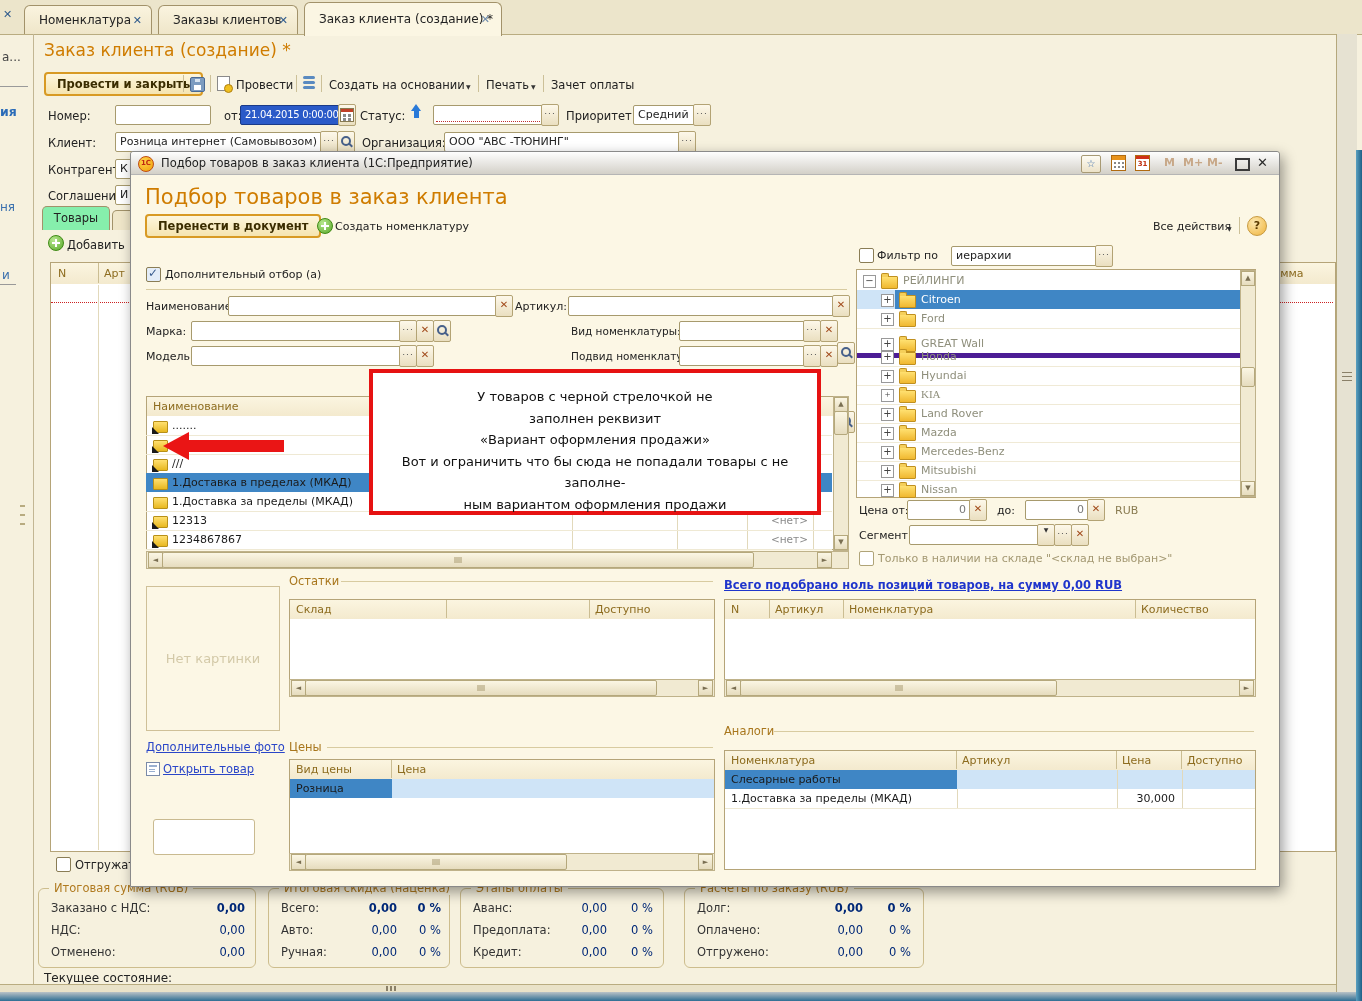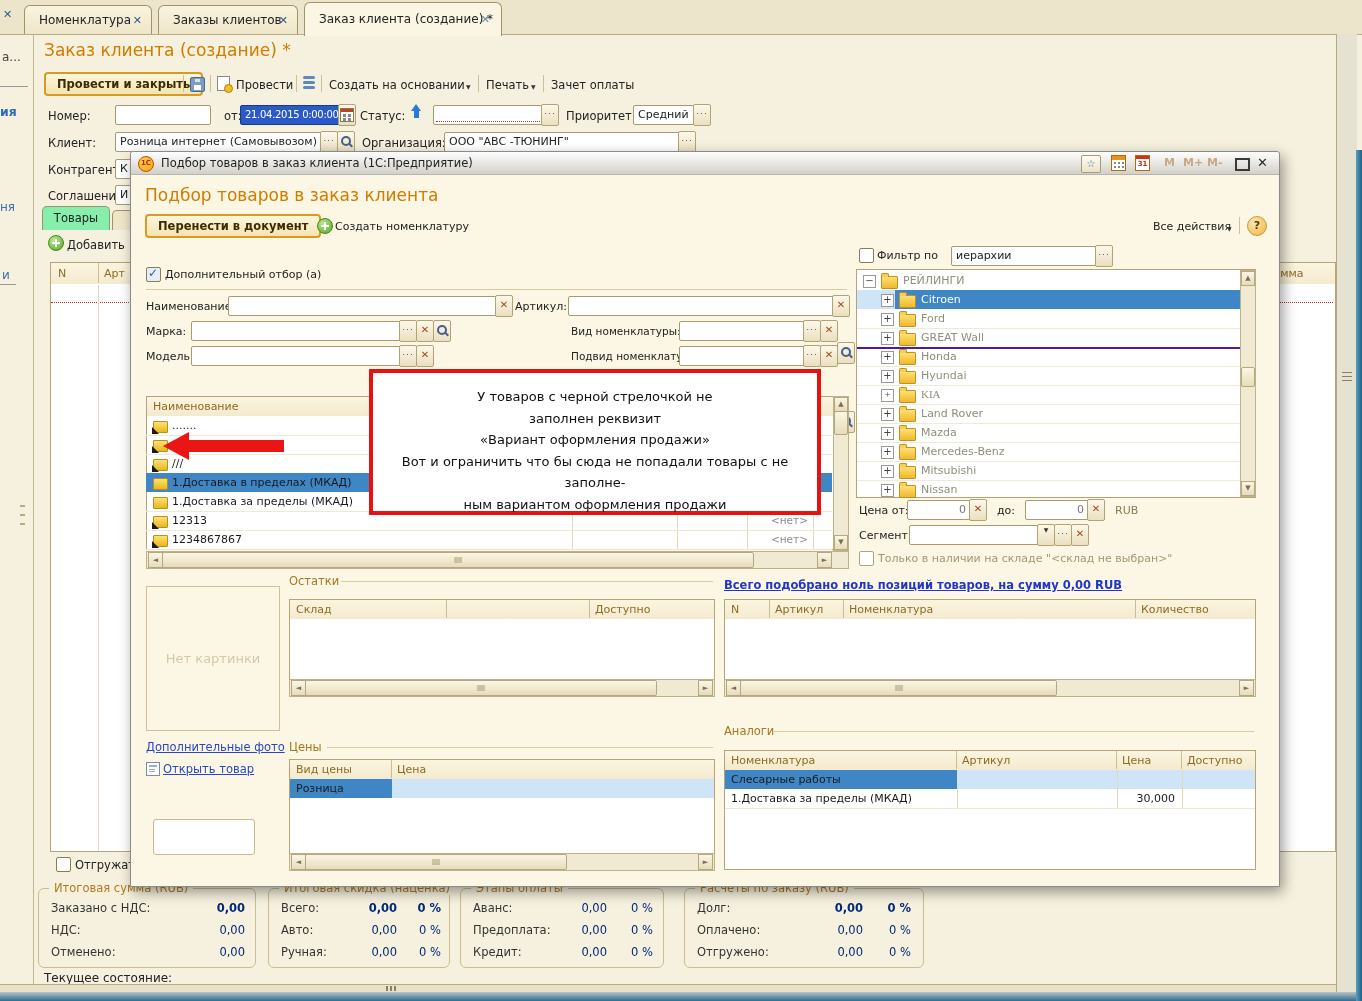--- a/index.html
+++ b/index.html
@@ -297,21 +297,21 @@
           <span class="abs" style="left:0;top:0;right:0;height:3px;background:#d03018;"></span>
           <span class="abs" style="left:0;right:0;top:4px;font-size:7px;color:#c03010;font-weight:bold;">31</span>
         </span>
       <span class="tb-ic" style="left:1033px;top:4px;">M</span>
       <span class="tb-ic" style="left:1052px;top:4px;">M+</span>
       <span class="tb-ic" style="left:1076px;top:4px;">M-</span>
       <span class="maxbox" style="left:1104px;top:6px;"></span>
       <span class="dclose g-x" style="left:1126px;top:3px;"></span>
     </div>
 
-    <div class="t" style="left:14px;top:33px;font-size:17px;color:#cf7c00;">Подбор товаров в заказ клиента</div>
+    <div class="t" style="left:14px;top:33px;font-size:21px;color:#cf7c00;">Подбор товаров в заказ клиента</div>
 
     <div class="obtn" style="left:14px;top:62px;">Перенести в документ</div>
     <div class="icon-plus" style="left:186px;top:66px;"></div>
     <span class="t" style="left:204px;top:68px;font-size:11px;">Создать номенклатуру</span>
     <span class="t" style="left:1022px;top:68px;font-size:11px;">Все действия</span>
     <span class="ddg abs" style="left:1096px;top:73px;"></span>
     <div class="sep" style="left:1108px;top:65px;"></div>
     <div class="help" style="left:1116px;top:64px;">?</div>
 
     <div class="cb" style="left:728px;top:96px;"></div>
@@ -413,21 +413,21 @@
         <div class="abs selrow" style="left:38px;top:0;right:0;height:19px;"></div>
         <span class="exp plus" style="left:24px;top:4px;"></span>
         <span class="icon-folder" style="left:42px;top:5px;"></span>
         <span class="abs" style="left:64px;color:#fff;">Citroen</span>
       </div>
       <div class="trow" style="left:0;top:39px;width:396px;border-bottom:1px solid #f0ead6;">
         <span class="exp plus" style="left:24px;top:4px;"></span>
         <span class="icon-folder" style="left:42px;top:5px;"></span>
         <span class="abs treelab" style="left:64px;">Ford</span>
       </div>
-      <div class="trow" style="left:0;top:58px;width:396px;border-bottom:2px solid #4c1d95;">
+      <div class="trow" style="left:0;top:64px;width:396px;border-bottom:5px solid #4c1d95;">
         <span class="exp plus" style="left:24px;top:4px;"></span>
         <span class="icon-folder" style="left:42px;top:5px;"></span>
         <span class="abs treelab" style="left:64px;">GREAT Wall</span>
       </div>
       <div class="trow" style="left:0;top:77px;width:396px;border-bottom:1px solid #f0ead6;">
         <span class="exp plus" style="left:24px;top:4px;"></span>
         <span class="icon-folder" style="left:42px;top:5px;"></span>
         <span class="abs treelab" style="left:64px;">Honda</span>
       </div>
       <div class="trow" style="left:0;top:96px;width:396px;border-bottom:1px solid #f0ead6;">

